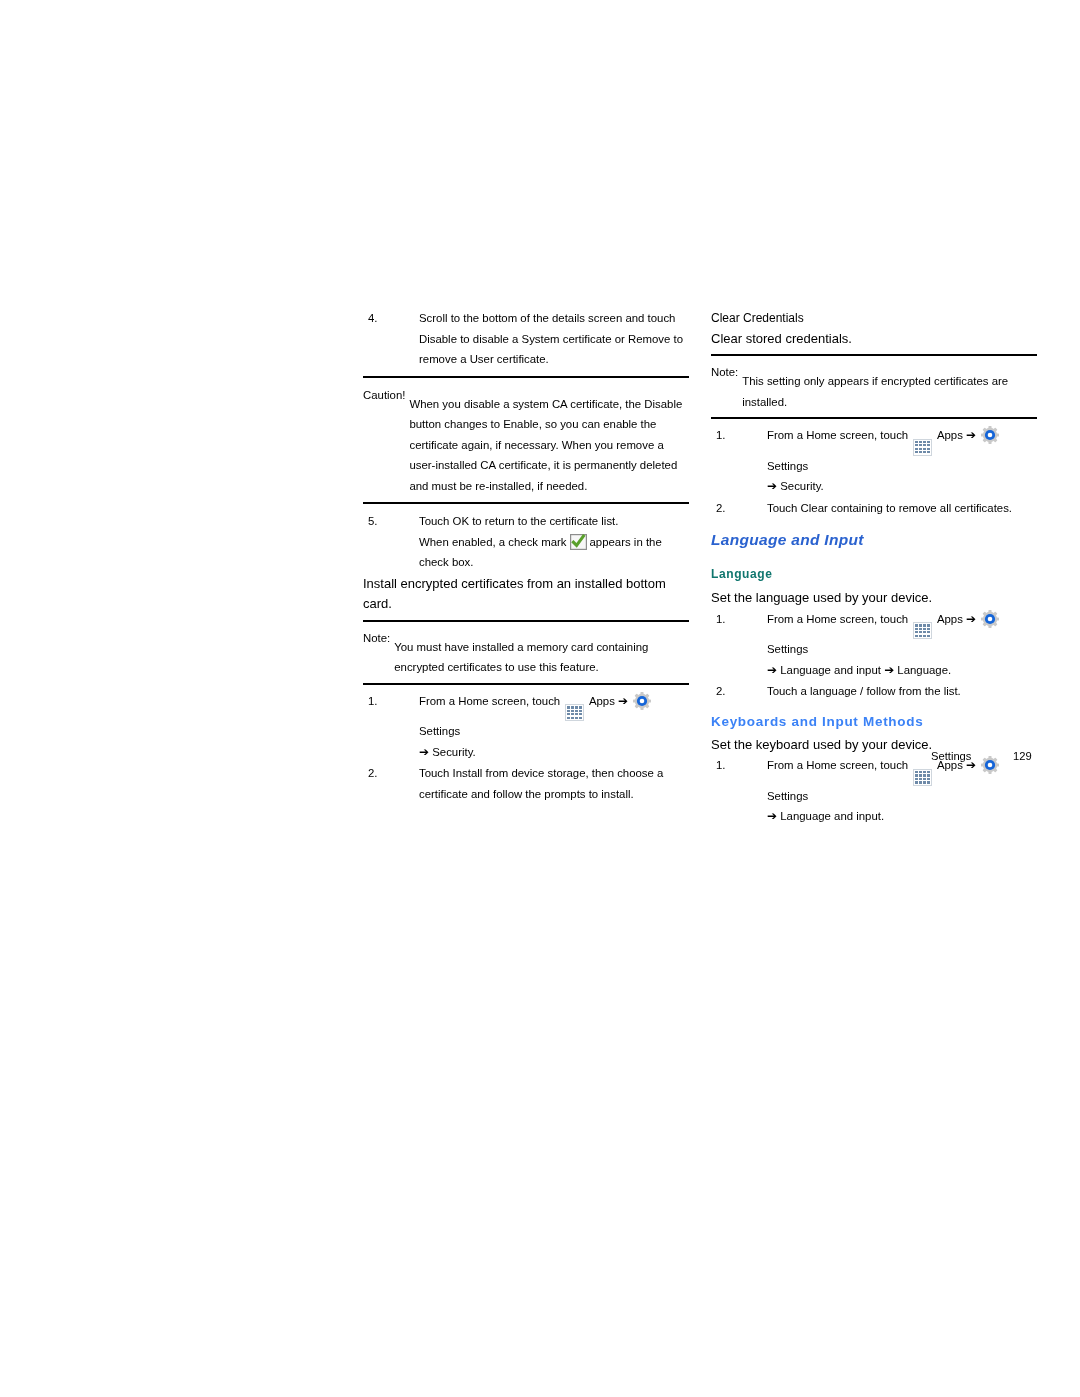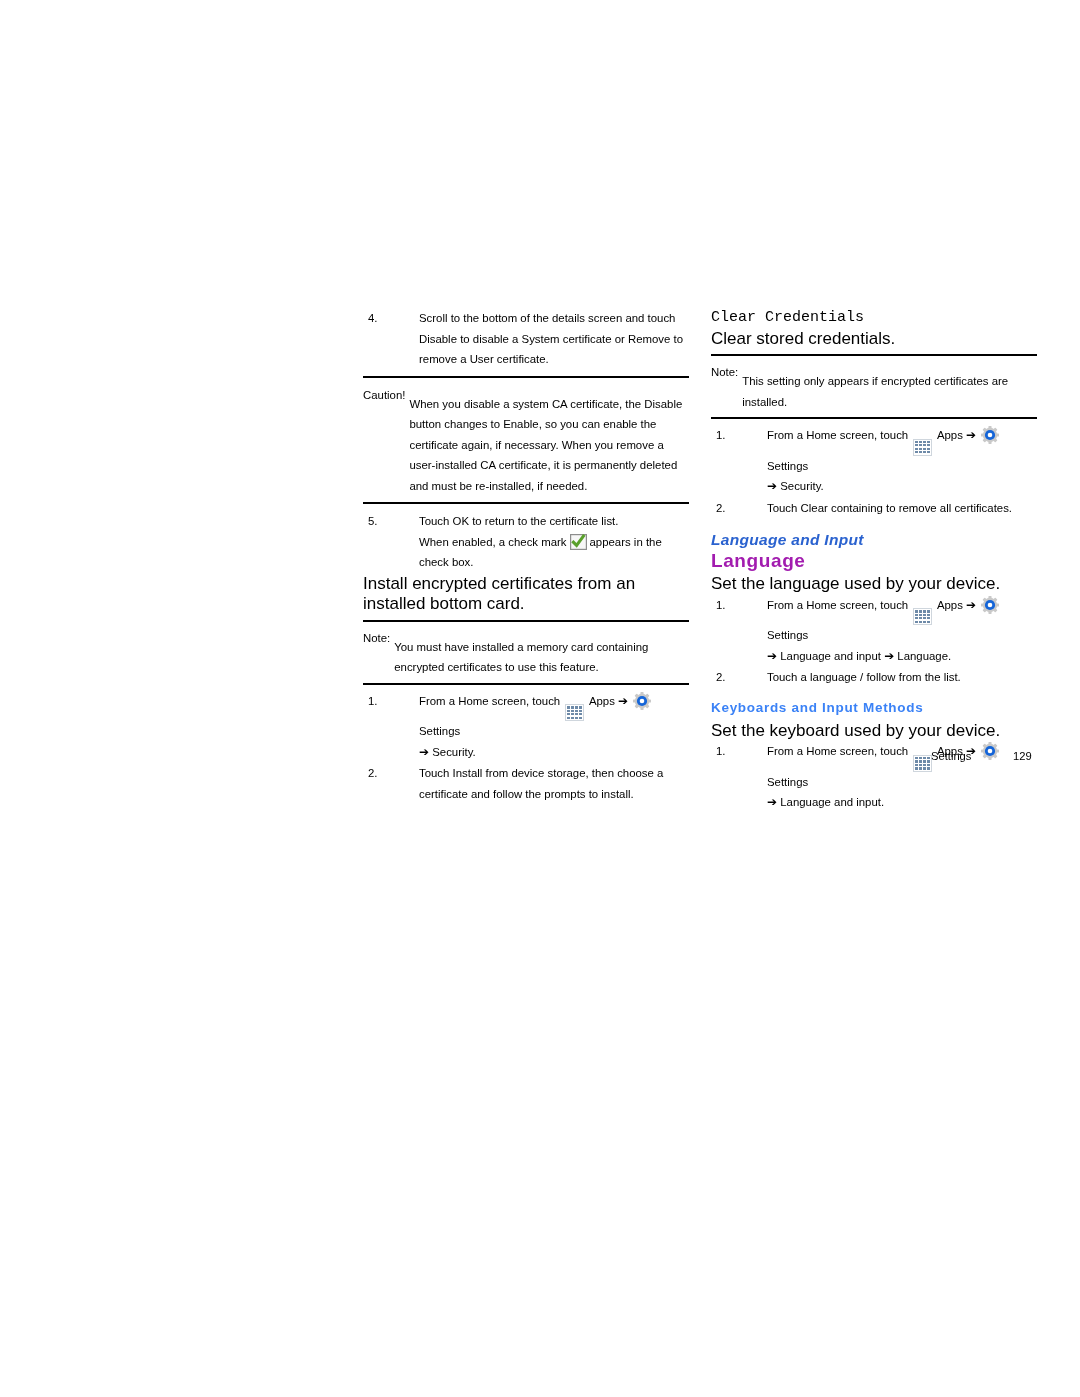--- a/index.html
+++ b/index.html
@@ -26,21 +26,21 @@
   .col {
     position: absolute;
     top: 308px;
     width: 326px;
   }
   .col-left  { left: 363px; }
   .col-right { left: 711px; }
 
   
   .para {
-    font-size: 17px;
+    font-size: 13px;
     line-height: 20.5px;
     margin: 0 0 0 0;
   }
 
   
   .step {
     display: flex;
     align-items: flex-start;
     font-size: 11.4px;
     line-height: 20.5px;
@@ -76,43 +76,42 @@
   .rule {
     border: 0;
     border-top: 2.2px solid #000;
     margin: 6px 0 7px 0;
     width: 100%;
   }
   .rule-tight { margin: 5px 0 6px 0; }
 
   
   .subhead {
-    font-size: 15px;
+    font-size: 12px;
     line-height: 20.5px;
     margin: 0;
-    font-family: Liberation Mono, monospace;
   }
 
   
   .h-section {
     color: #2a62cf;
     font-size: 15.5px;
     font-style: italic;
     font-weight: bold;
     letter-spacing: 0.3px;
     line-height: 20px;
     margin: 12px 0 0 0;
   }
   .h-sub {
-    color: #a21caf;
-    font-size: 19px;
+    color: #0f766e;
+    font-size: 12px;
     font-weight: bold;
     letter-spacing: 0.6px;
     line-height: 19px;
-    margin: 1px 0 4px 0;
+    margin: 15px 0 4px 0;
   }
   .h-sub2 {
     color: #3b82f6;
     font-size: 13.5px;
     font-weight: bold;
     letter-spacing: 0.7px;
     line-height: 19px;
     margin: 10px 0 4px 0;
   }
 

